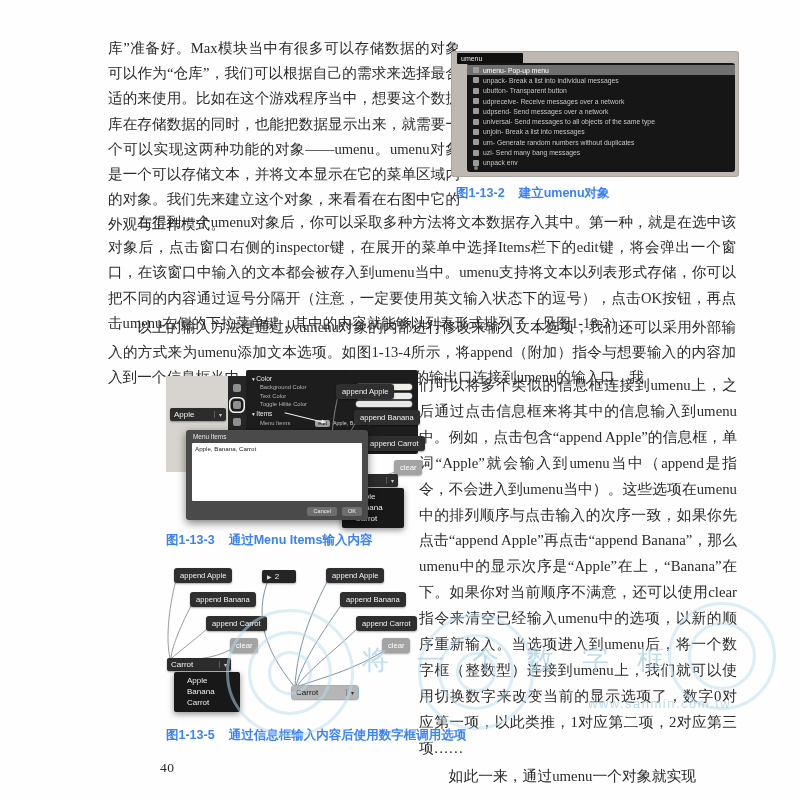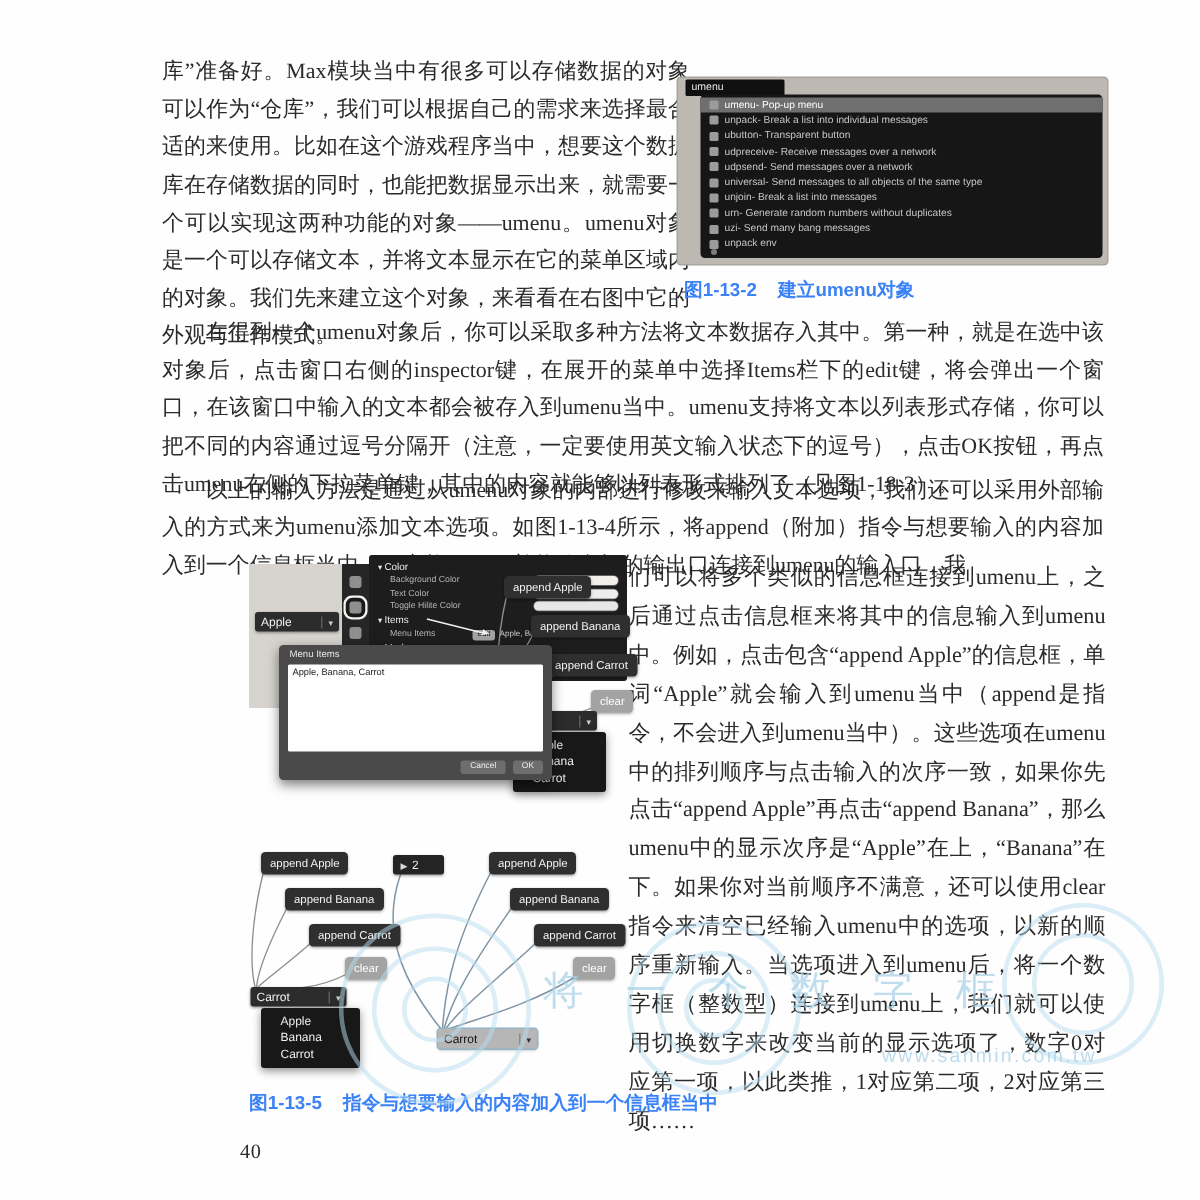--- a/index.html
+++ b/index.html
@@ -152,20 +152,21 @@
     <span>图1-13-2</span><span class="cap-t">建立umenu对象</span>
   </div>
 </div>
 
 <div class="abs para indent" style="left:108px; top:210px; width:628px;">在得到一个umenu对象后，你可以采取多种方法将文本数据存入其中。第一种，就是在选中该对象后，点击窗口右侧的inspector键，在展开的菜单中选择Items栏下的edit键，将会弹出一个窗口，在该窗口中输入的文本都会被存入到umenu当中。umenu支持将文本以列表形式存储，你可以把不同的内容通过逗号分隔开（注意，一定要使用英文输入状态下的逗号），点击OK按钮，再点击umenu右侧的下拉菜单键，其中的内容就能够以列表形式排列了（见图1-18-3）。</div>
 
 <div class="abs para indent" style="left:108px; top:315px; width:628px;">以上的输入方法是通过从umenu对象的内部进行修改来输入文本选项，我们还可以采用外部输入的方式来为umenu添加文本选项。如图1-13-4所示，将append（附加）指令与想要输入的内容加入到一个信息框当中，用空格隔开，并将信息框的输出口连接到umenu的输入口，我</div>
 
 <div class="abs" style="left:419px; top:373px; width:318px;">
   <div class="para" style="line-height:25.9px; font-size:14.8px;">们可以将多个类似的信息框连接到umenu上，之后通过点击信息框来将其中的信息输入到umenu中。例如，点击包含“append Apple”的信息框，单词“Apple”就会输入到umenu当中（append是指令，不会进入到umenu当中）。这些选项在umenu中的排列顺序与点击输入的次序一致，如果你先点击“append Apple”再点击“append Banana”，那么umenu中的显示次序是“Apple”在上，“Banana”在下。如果你对当前顺序不满意，还可以使用clear指令来清空已经输入umenu中的选项，以新的顺序重新输入。当选项进入到umenu后，将一个数字框（整数型）连接到umenu上，我们就可以使用切换数字来改变当前的显示选项了，数字0对应第一项，以此类推，1对应第二项，2对应第三项……</div>
+  <div class="para indent" style="line-height:25.9px; font-size:14.8px; margin-top:2px;">如此一来，通过umenu一个对象就实现</div>
 </div>
 
 <div class="abs" style="left:166px; top:370px; width:252px;">
   <div class="f3-shot">
     <div class="f3-patcher"></div>
     <div class="umenu" style="left:4px; top:38px; width:56px;">
       <span>Apple</span>
       <span class="arr">▾</span>
     </div>
     <div class="f3-toolbar">
@@ -216,20 +217,23 @@
     <div class="msg light" style="left:228px; top:90px;">clear</div>
     <div class="umenu" style="left:168px; top:104px; width:64px;">
       <span>Carrot</span>
       <span class="arr">▾</span>
     </div>
     <div class="ulist" style="left:176px; top:118px; width:62px;">
       <div>Apple</div>
       <div>Banana</div>
       <div>Carrot</div>
     </div>
+  </div>
+  <div class="caption" style="margin-top:6px;">
+    <span>图1-13-3</span><span class="cap-t">通过Menu Items输入内容</span>
   </div>
 </div>
 
 <div class="abs" style="left:166px; top:556px; width:262px;">
   <div class="f4-shot">
     <svg class="cords" width="262" height="164" viewBox="0 0 262 164">
       <path d="M10,24 C2,55 0,85 4,102" stroke="#8f8f8f" stroke-width="0.9" fill="none"></path>
       <path d="M26,48 C12,75 6,92 5,102" stroke="#8f8f8f" stroke-width="0.9" fill="none"></path>
       <path d="M42,72 C24,88 12,96 6,102" stroke="#8f8f8f" stroke-width="0.9" fill="none"></path>
       <path d="M66,93 C45,104 25,104 8,103" stroke="#8f8f8f" stroke-width="0.9" fill="none"></path>
@@ -262,21 +266,21 @@
     <div class="msg" style="left:160px; top:12px;">append Apple</div>
     <div class="msg" style="left:174px; top:36px;">append Banana</div>
     <div class="msg" style="left:190px; top:60px;">append Carrot</div>
     <div class="msg light" style="left:216px; top:82px;">clear</div>
     <div class="umenu selected" style="left:126px; top:130px; width:66px;">
       <span>Carrot</span>
       <span class="arr">▾</span>
     </div>
   </div>
   <div class="caption" style="margin-top:7px;">
-    <span>图1-13-5</span><span class="cap-t">指令与想要输入的内容加入到一个信息框当中</span>
+    <span>图1-13-5</span><span class="cap-t">通过信息框输入内容后使用数字框调用选项</span>
   </div>
 </div>
 
 <div class="abs wm" style="left:150px; top:598px; width:620px; height:140px;">
   <span class="wm-ring" style="left:76px;  top:11px; width:128px; height:128px;"></span>
   <span class="wm-ring" style="left:98px;  top:33px; width:84px;  height:84px;"></span>
   <span class="wm-ring" style="left:118px; top:53px; width:44px;  height:44px;"></span>
   <span class="wm-ring" style="left:268px; top:16px; width:116px; height:116px;"></span>
   <span class="wm-ring" style="left:288px; top:36px; width:76px;  height:76px;"></span>
   <span class="wm-ring" style="left:306px; top:54px; width:40px;  height:40px;"></span>

